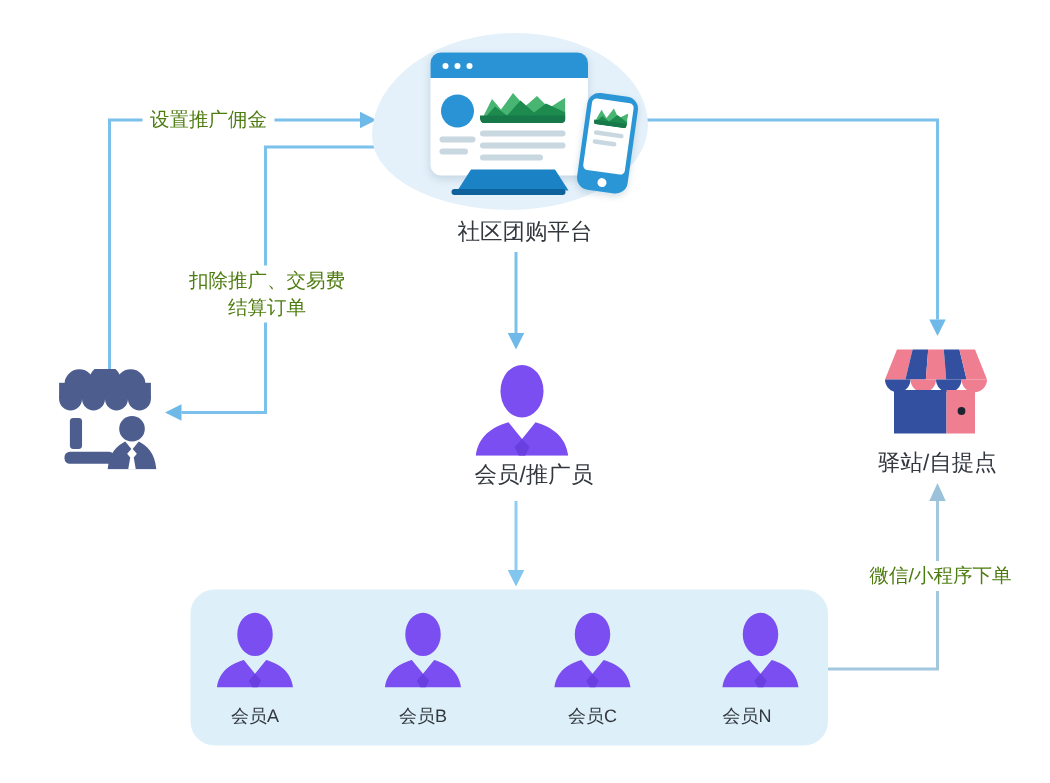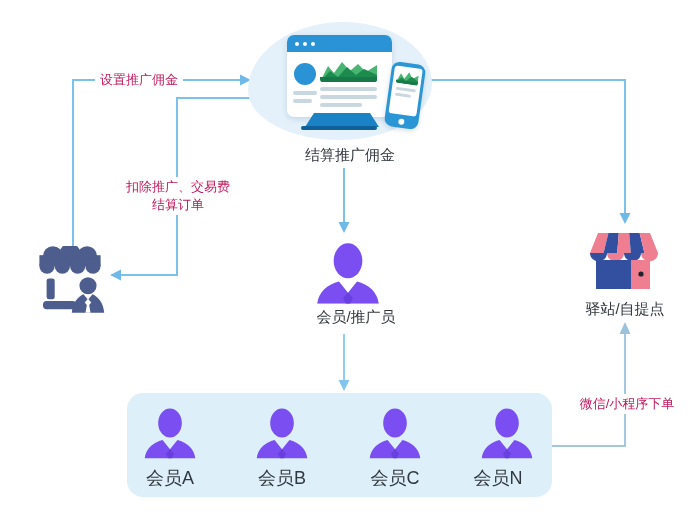--- a/index.html
+++ b/index.html
@@ -1,25 +1,25 @@
 <!DOCTYPE html>
 <html><head>
 <meta charset="utf-8">
 <style>
   html,body{margin:0;padding:0;background:#fff;}
   #canvas{position:relative;width:700px;height:522px;background:#ffffff;overflow:hidden;
           font-family:"Liberation Sans","DejaVu Sans",sans-serif;}
   .abs{position:absolute;}
   
   .edge-label{position:absolute;transform:translate(-50%,-50%);background:#ffffff;
-              padding:1px 5px;font-size:13px;color:#be185d;white-space:nowrap;line-height:18px;
+              padding:1px 5px;font-size:13px;color:#4d7c0f;white-space:nowrap;line-height:18px;
               text-align:center;}
   .node-label{position:absolute;transform:translate(-50%,-50%);font-size:15px;color:#33383f;
               white-space:nowrap;text-align:center;}
-  .member-label{font-size:18px;}
+  .member-label{font-size:12px;}
   
   .blob{position:absolute;left:248px;top:22px;width:184px;height:118px;background:#e5f1fa;
         border-radius:52% 48% 50% 50% / 58% 52% 48% 42%;}
   .browser{position:absolute;left:287px;top:35px;width:105px;height:82px;background:#ffffff;
            border-radius:7px;box-shadow:0 2px 6px rgba(40,90,130,.18);}
   .browser-header{position:absolute;left:0;top:0;width:105px;height:17px;background:#2a93d6;
                   border-radius:7px 7px 0 0;display:flex;align-items:center;padding-left:8px;gap:4px;box-sizing:border-box;}
   .hdr-dot{width:4px;height:4px;border-radius:50%;background:#ffffff;}
   .avatar-circle{position:absolute;left:7px;top:28px;width:22px;height:22px;border-radius:50%;background:#2a93d6;}
   .gbar{position:absolute;height:4px;border-radius:2px;background:#c9d7e1;}
@@ -163,29 +163,29 @@
   <svg class="abs" style="left:254px;top:407px" width="56" height="52" viewBox="0 0 64 58">
       <use href="#person-sym"></use>
     </svg>
   <svg class="abs" style="left:367px;top:407px" width="56" height="52" viewBox="0 0 64 58">
       <use href="#person-sym"></use>
     </svg>
   <svg class="abs" style="left:479px;top:407px" width="56" height="52" viewBox="0 0 64 58">
       <use href="#person-sym"></use>
     </svg>
 
-  <div class="node-label" style="left:350px;top:155px">结算推广佣金</div>
+  <div class="node-label" style="left:350px;top:155px">社区团购平台</div>
   <div class="node-label" style="left:356px;top:317px">会员/推广员</div>
   <div class="node-label" style="left:625px;top:309px">驿站/自提点</div>
 
   <div class="node-label member-label" style="left:170px;top:478px">会员A</div>
   <div class="node-label member-label" style="left:282px;top:478px">会员B</div>
   <div class="node-label member-label" style="left:395px;top:478px">会员C</div>
   <div class="node-label member-label" style="left:498px;top:478px">会员N</div>
 
   <div class="edge-label" style="left:139px;top:80px">设置推广佣金</div>
   <div class="edge-label" style="left:178px;top:196px">
     <div>扣除推广、交易费</div>
     <div>结算订单</div>
   </div>
-  <div class="edge-label" style="left:627px;top:404px">微信/小程序下单</div>
+  <div class="edge-label" style="left:627px;top:384px">微信/小程序下单</div>
 
 </div>
 
 </body></html>

